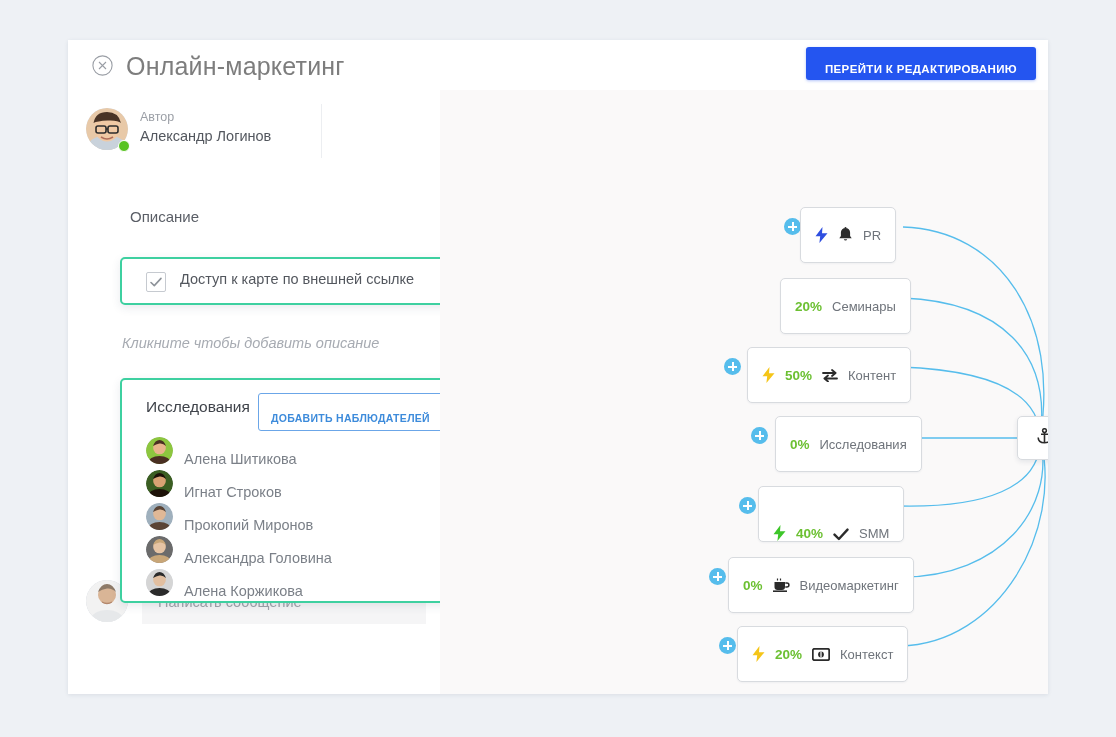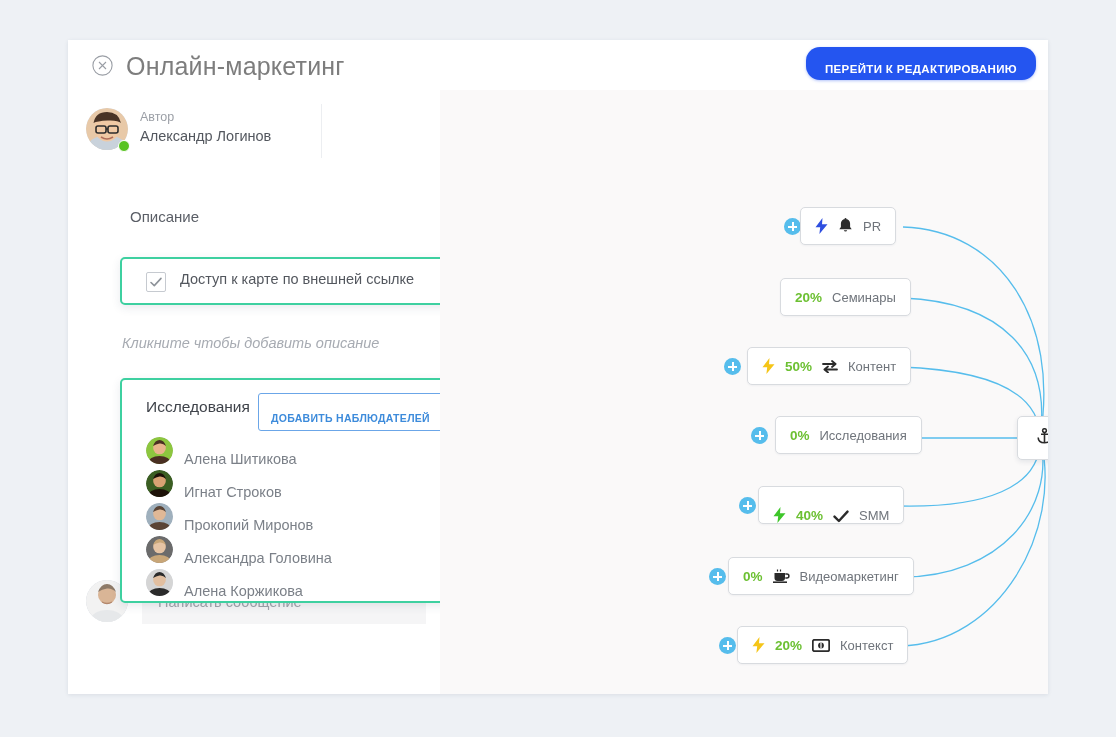--- a/index.html
+++ b/index.html
@@ -50,21 +50,21 @@
     white-space: nowrap;
   }
   .edit-button {
     position: absolute;
     right: 12px; top: 7px;
     height: 33px;
     padding: 16px 19px;
     background: #2455f0;
     color: #fff;
     border: none;
-    border-radius: 14px;
+    border-radius: 3px;
     font-size: 11.5px;
     font-weight: bold;
     letter-spacing: .35px;
     cursor: pointer;
     font-family: "Liberation Sans", sans-serif;
     box-shadow: 0 1px 3px rgba(36,85,240,.35);
   }
 
   
   .sidebar {
@@ -238,21 +238,21 @@
   
   .mm-svg {
     position: absolute;
     left: 0; top: 0;
     width: 608px; height: 604px;
   }
   .mm-node {
     position: absolute;
     display: flex;
     align-items: center;
-    height: 38px;
+    height: 56px;
     background: #fff;
     border: 1px solid #d8dbdf;
     border-radius: 5px;
     padding: 0 14px;
     box-sizing: border-box;
     white-space: nowrap;
     box-shadow: 0 1px 2px rgba(40,60,90,.05);
     cursor: pointer;
   }
   .mm-node .pct {

